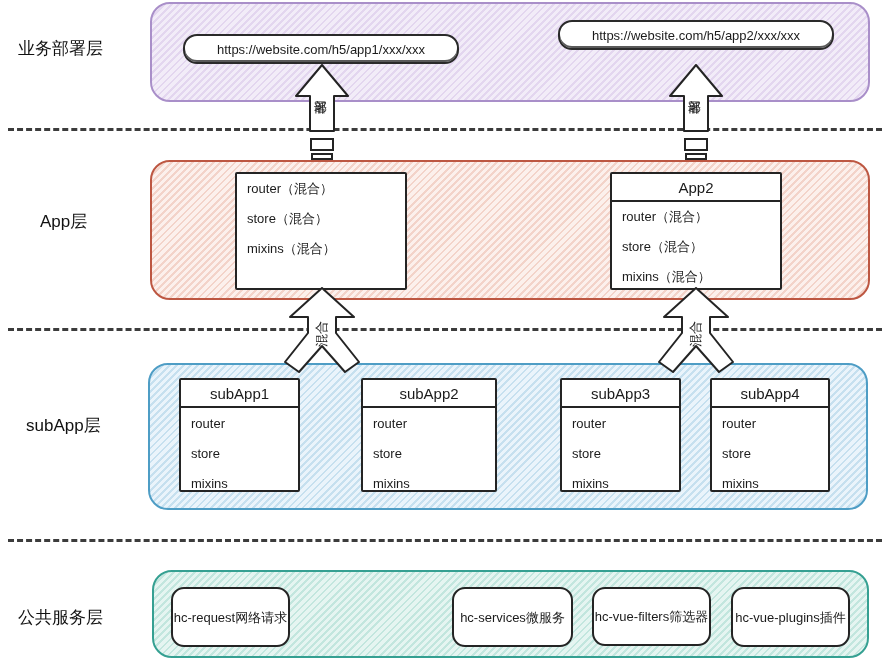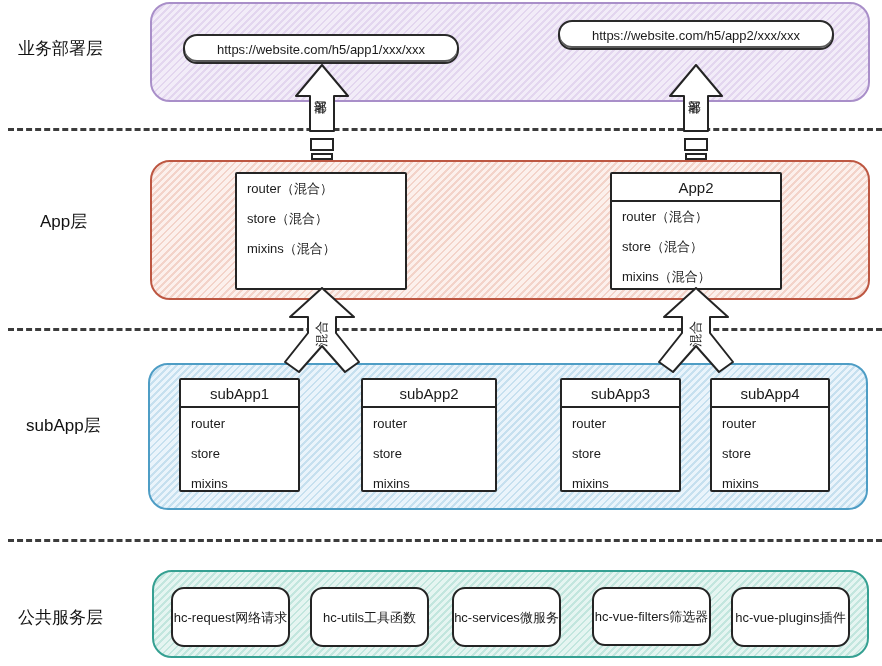--- a/index.html
+++ b/index.html
@@ -152,25 +152,21 @@
     <div class="uml-header">subApp4</div>
     <div class="uml-row">router</div>
     <div class="uml-row">store</div>
     <div class="uml-row">mixins</div>
   </div>
 
   <div class="svc" style="left:171px;top:587px;width:119px;height:60px;">
     <div>hc-request</div>
     <div>网络请求</div>
   </div>
-  <div class="svc" style="left:310px;top:587px;width:119px;height:60px;">
-    <div>hc-utils</div>
-    <div>工具函数</div>
-  </div>
-  <div class="svc" style="left:452px;top:587px;width:109px;height:60px;">
+  <div class="svc" style="left:452px;top:587px;width:121px;height:60px;">
     <div>hc-services</div>
     <div>微服务</div>
   </div>
   <div class="svc" style="left:592px;top:587px;width:119px;height:59px;">
     <div>hc-vue-filters</div>
     <div>筛选器</div>
   </div>
   <div class="svc" style="left:731px;top:587px;width:119px;height:60px;">
     <div>hc-vue-plugins</div>
     <div>插件</div>

